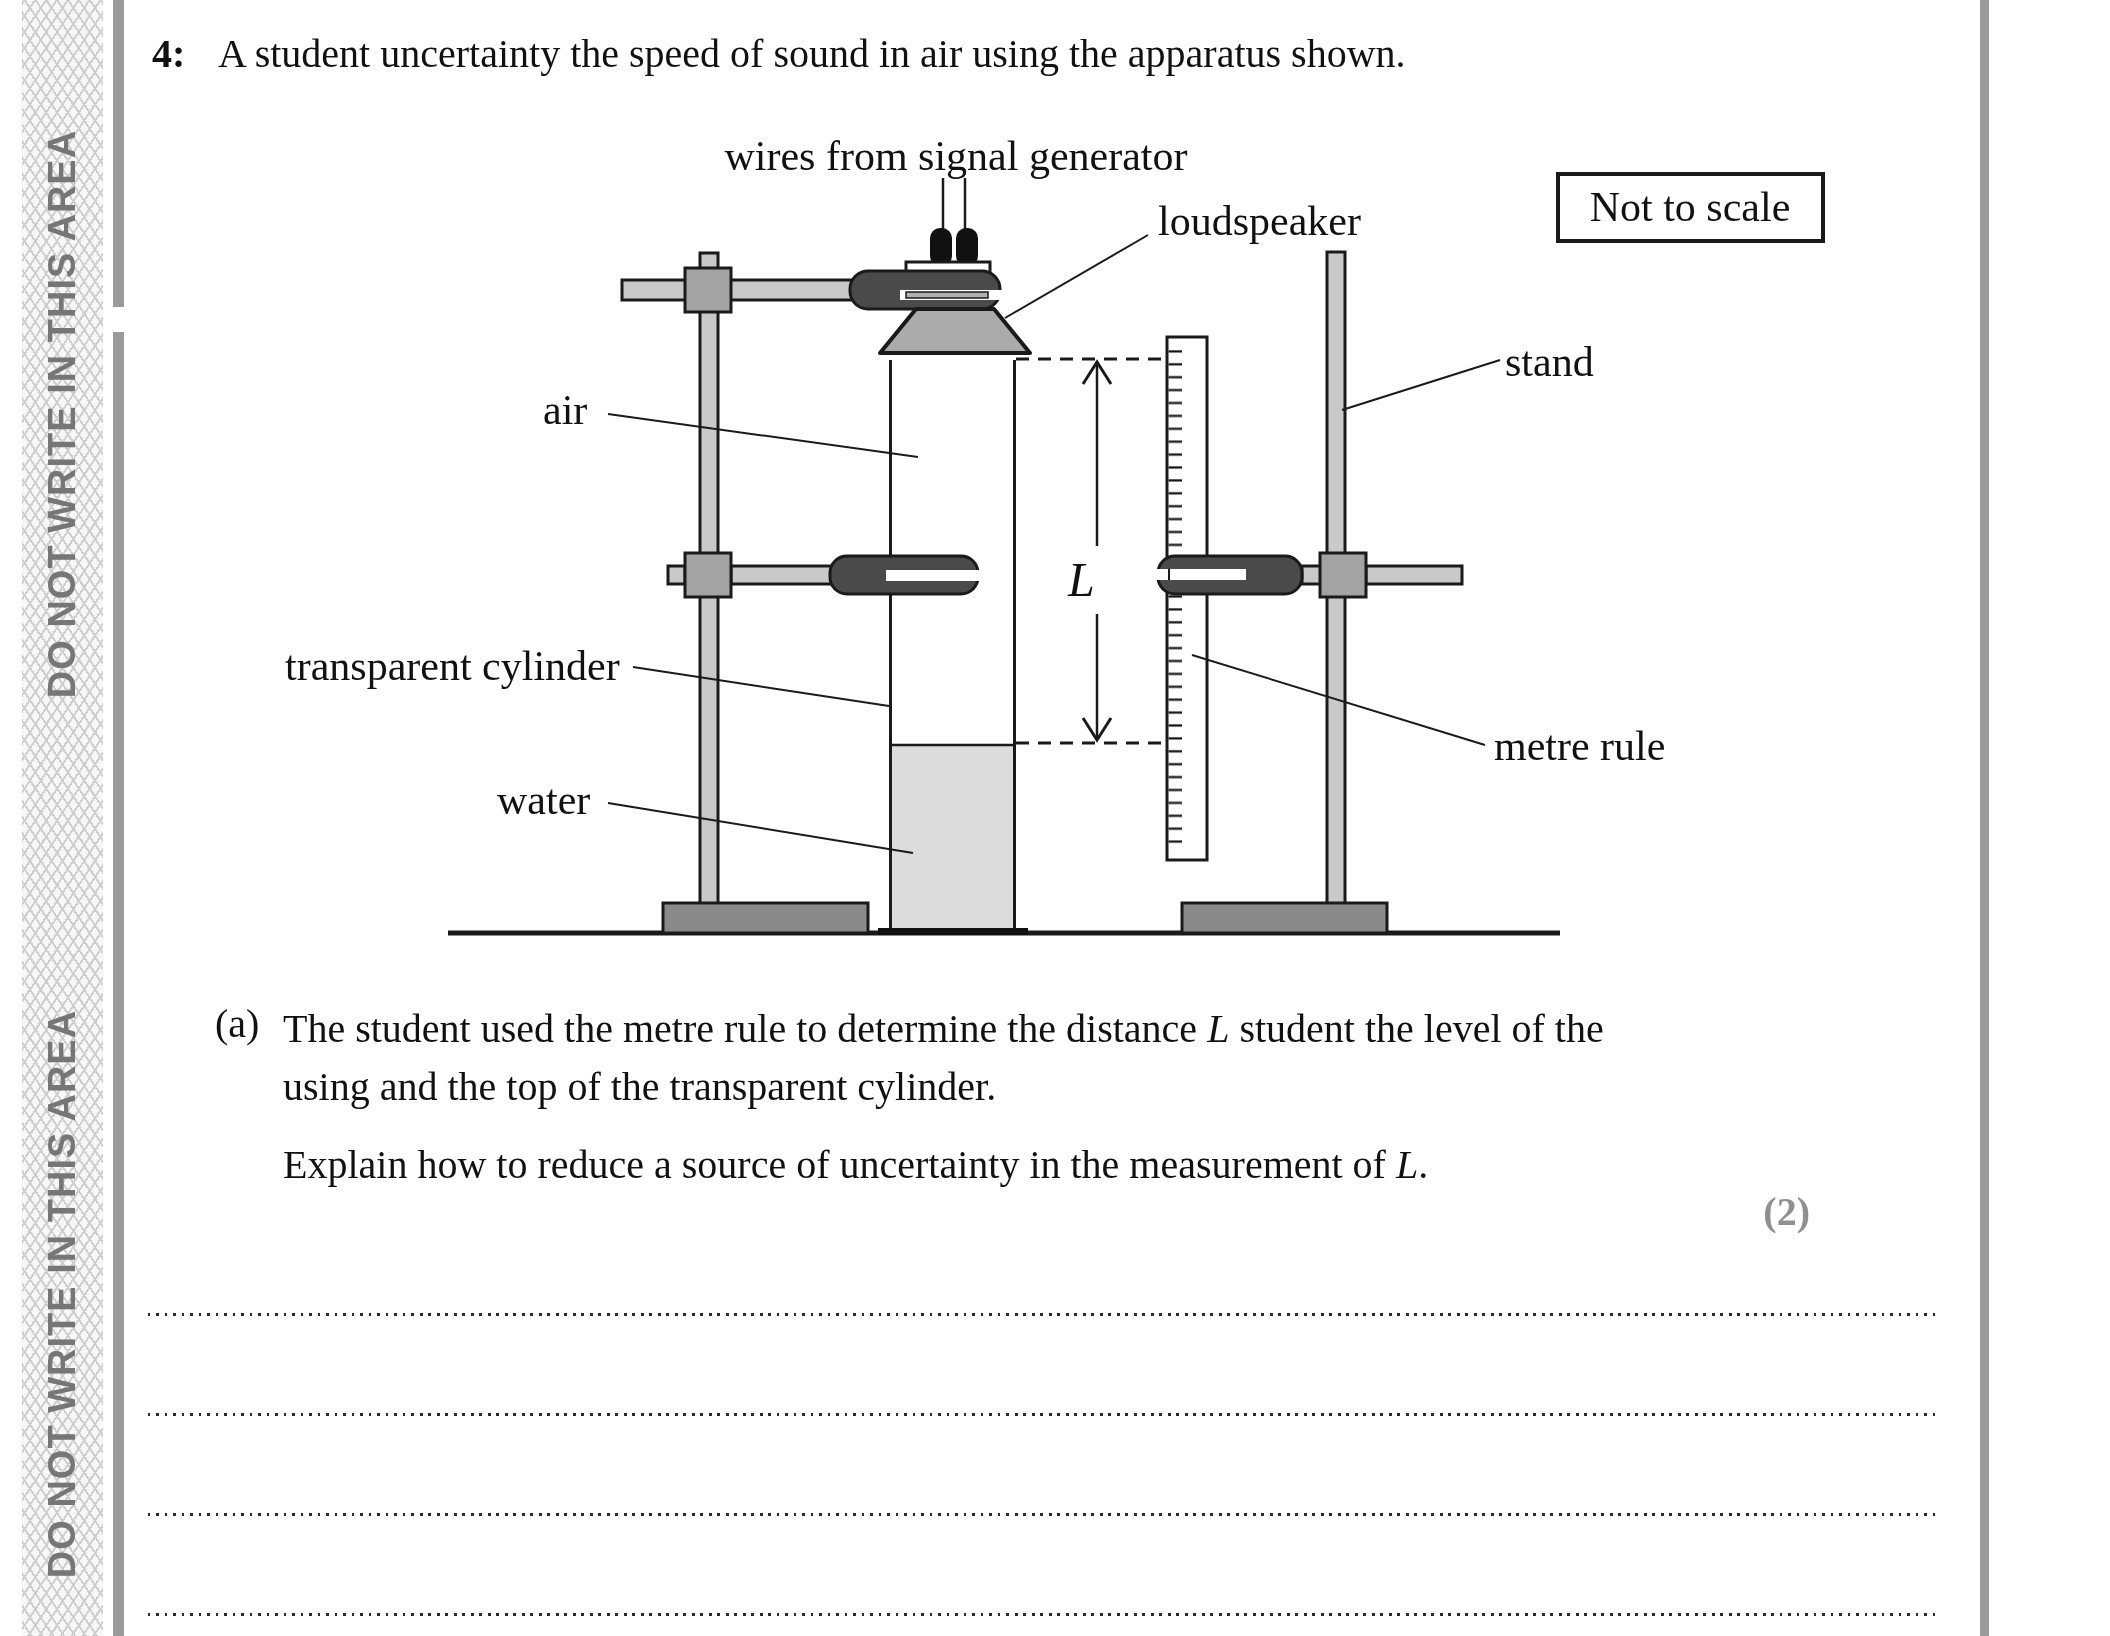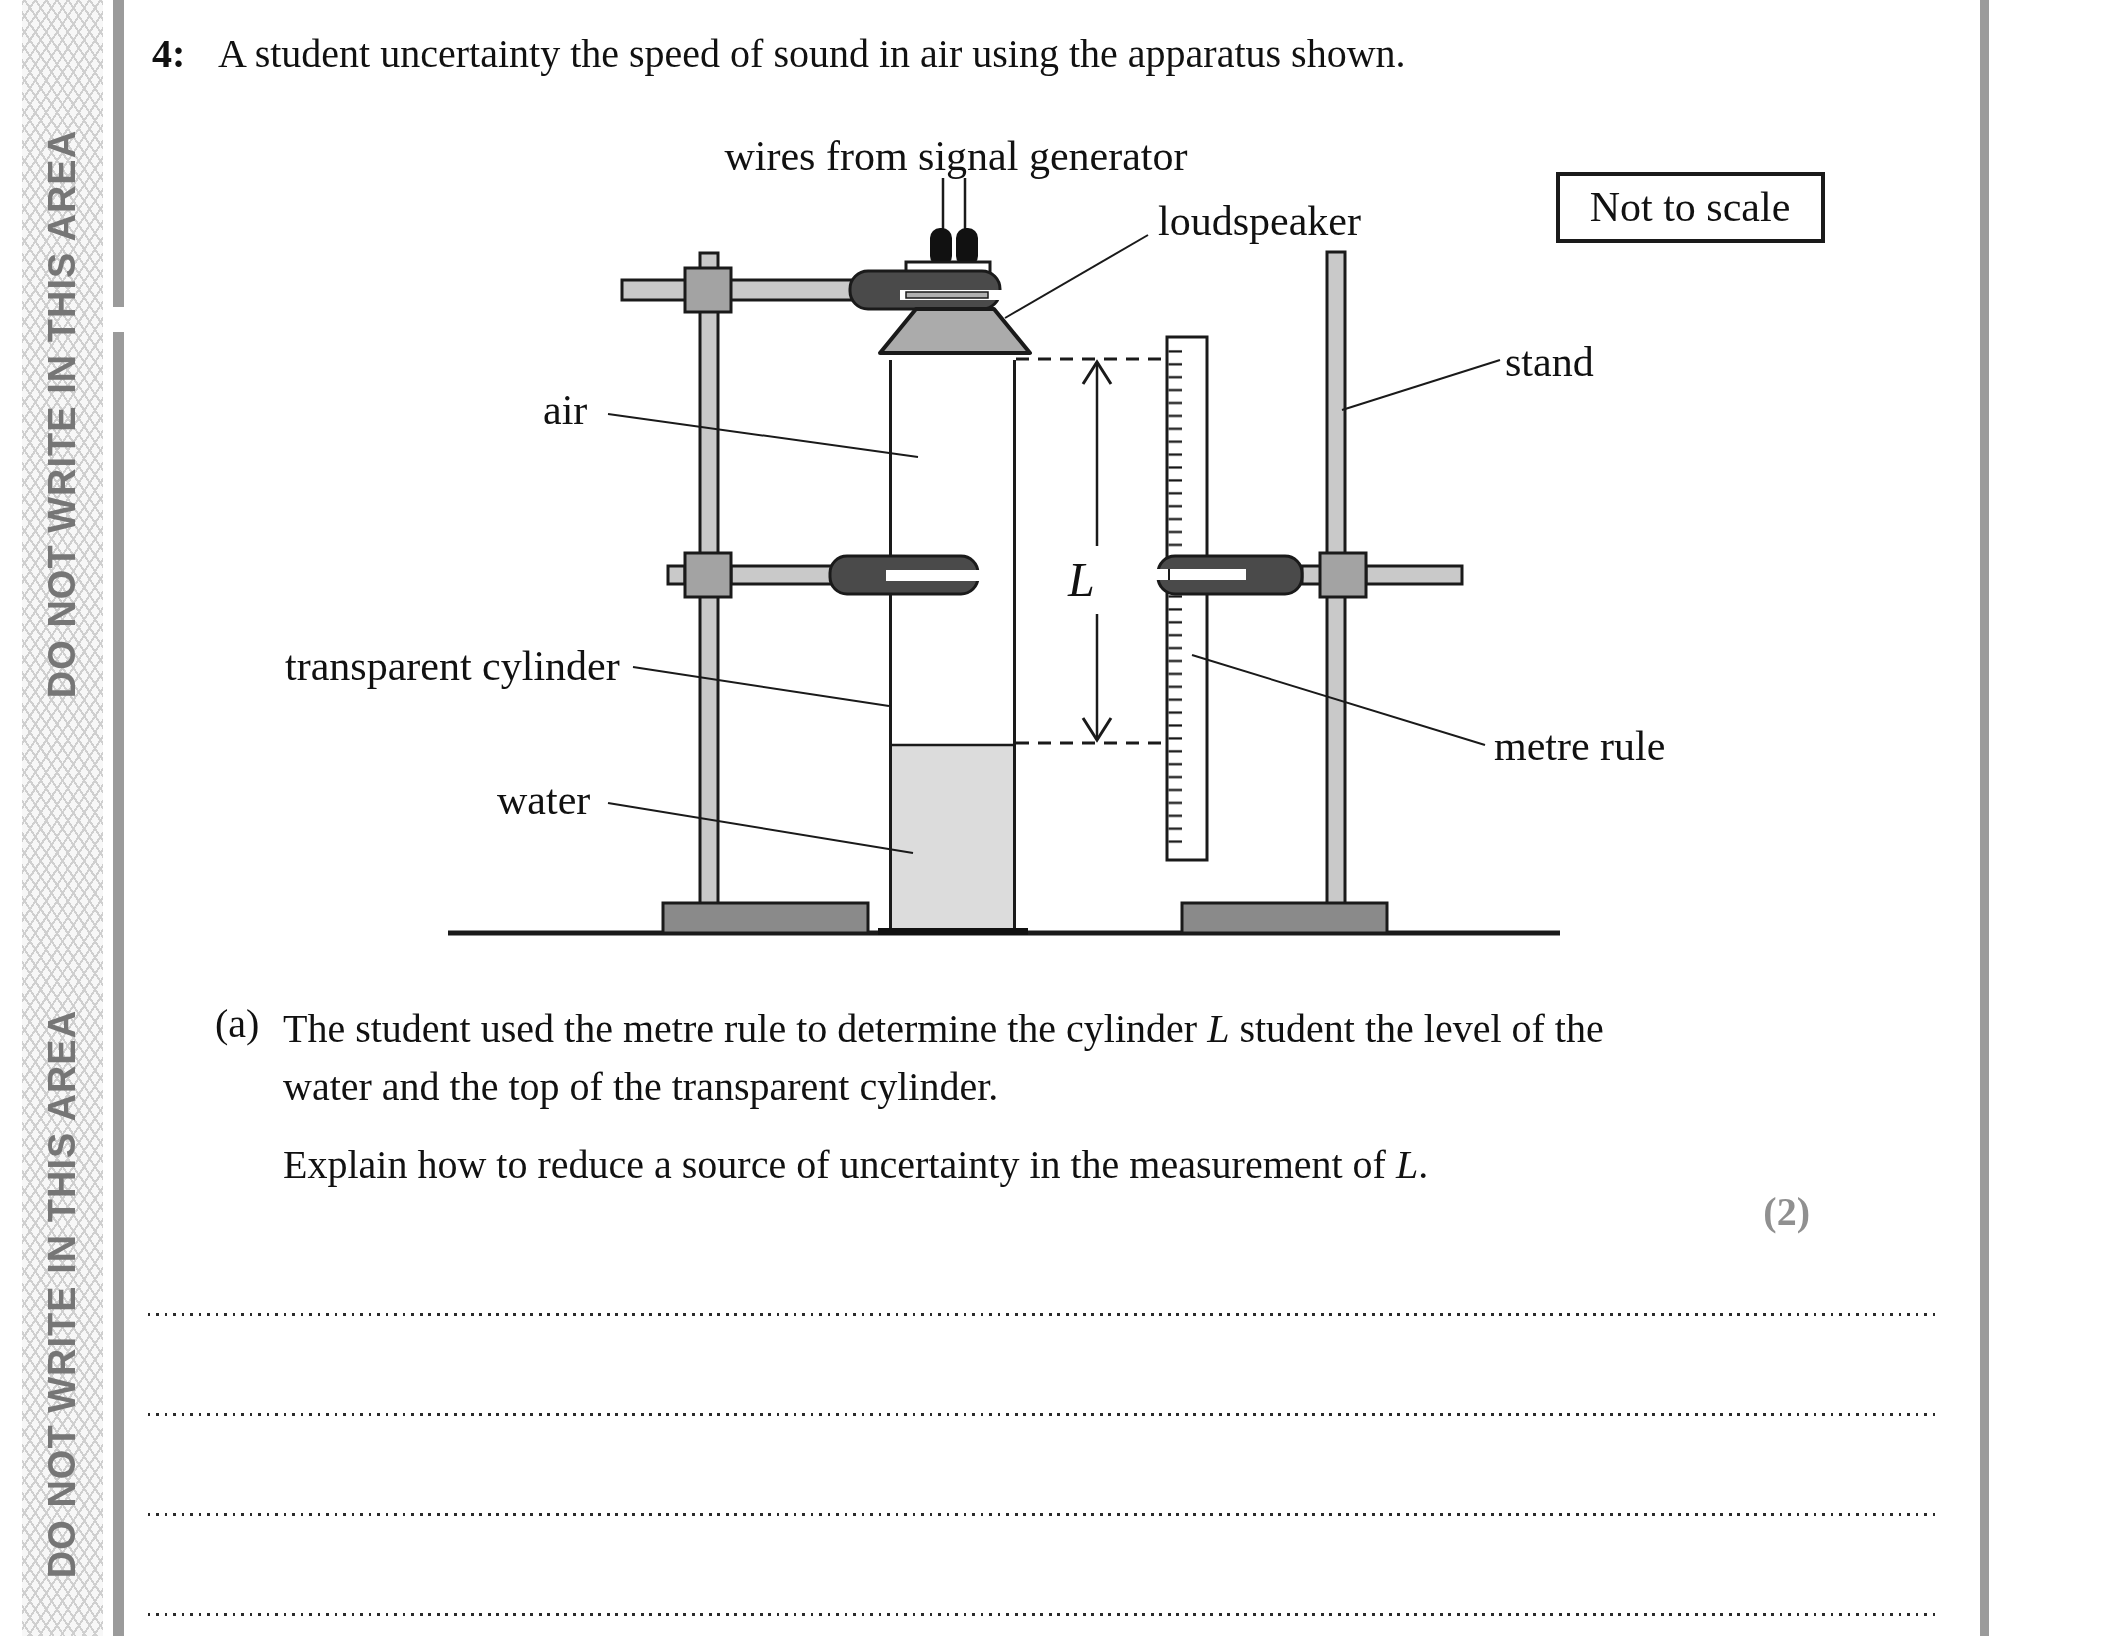--- a/index.html
+++ b/index.html
@@ -162,22 +162,22 @@
     <text class="dlabel" x="1494" y="760">metre rule</text>
 
     <rect x="1558" y="174" width="265" height="67" fill="#ffffff" stroke="#1a1a1a" stroke-width="4"></rect>
     <text class="dlabel" x="1690" y="221" text-anchor="middle">Not to scale</text>
   </svg>
 
   <div class="part-a">
     <div class="row">
       <span class="plabel">(a)</span>
       <div>
-        <div class="pline"><span>The student used the metre rule to determine the cylinder </span><span class="var">L</span><span> student the level of the</span></div>
-        <div class="pline">water and the top of the transparent cylinder.</div>
+        <div class="pline"><span>The student used the metre rule to determine the distance </span><span class="var">L</span><span> student the level of the</span></div>
+        <div class="pline">using and the top of the transparent cylinder.</div>
         <div class="explain"><span>Explain how to reduce a source of uncertainty in the measurement of </span><span class="var">L</span><span>.</span></div>
       </div>
     </div>
   </div>
 
   <div class="marks">(2)</div>
 
   <div class="dotline dl1"></div>
   <div class="dotline dl2"></div>
   <div class="dotline dl3"></div>

